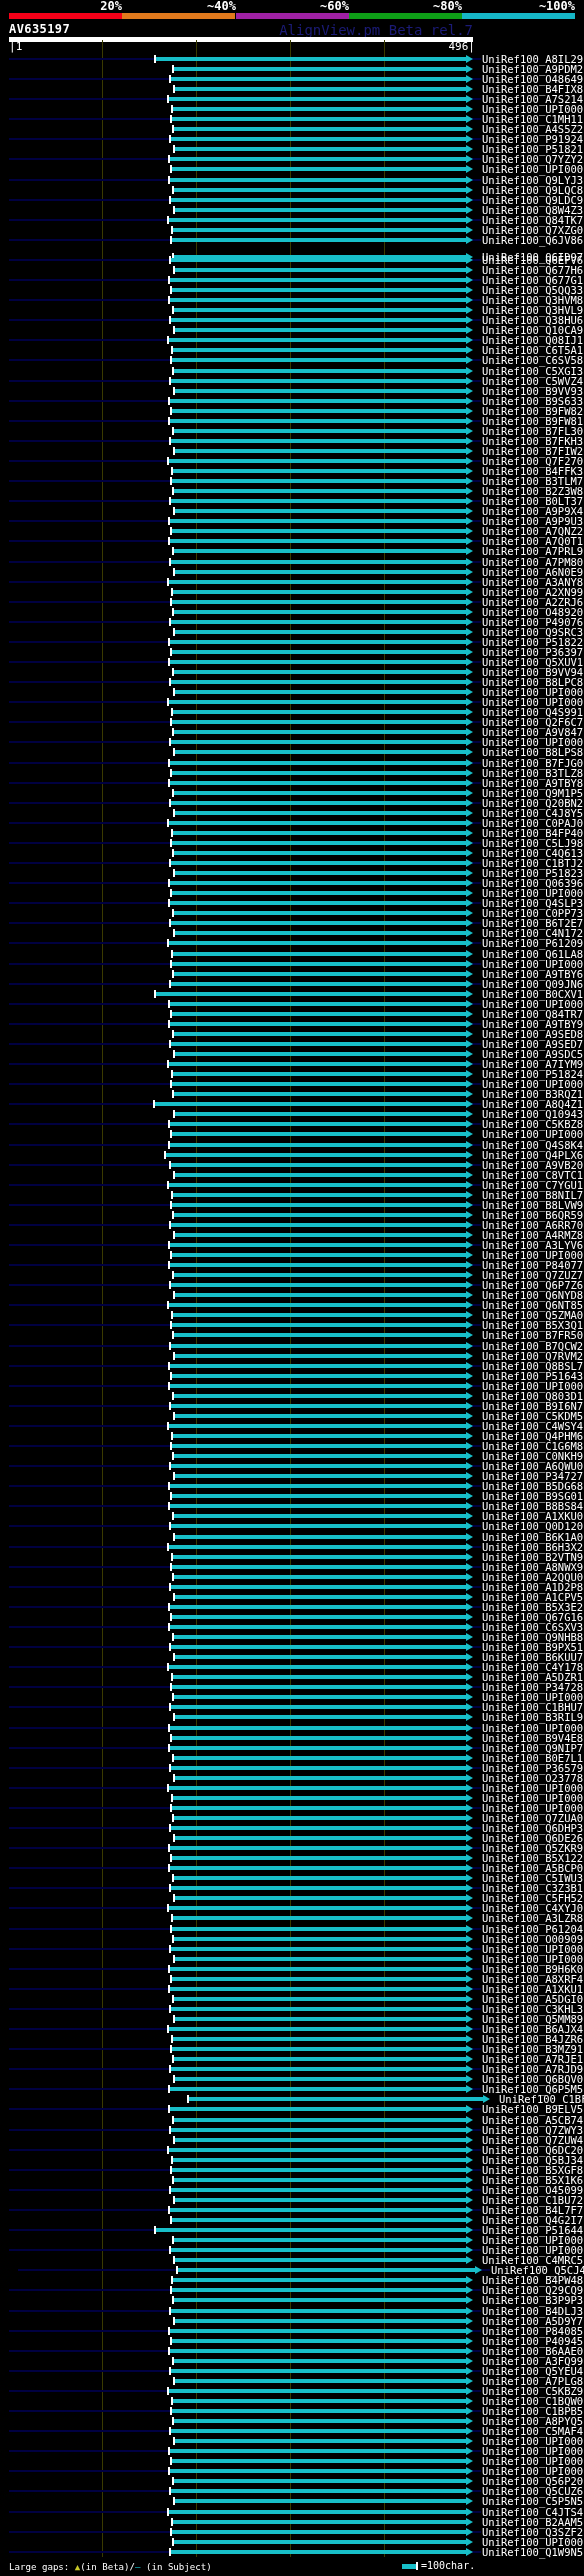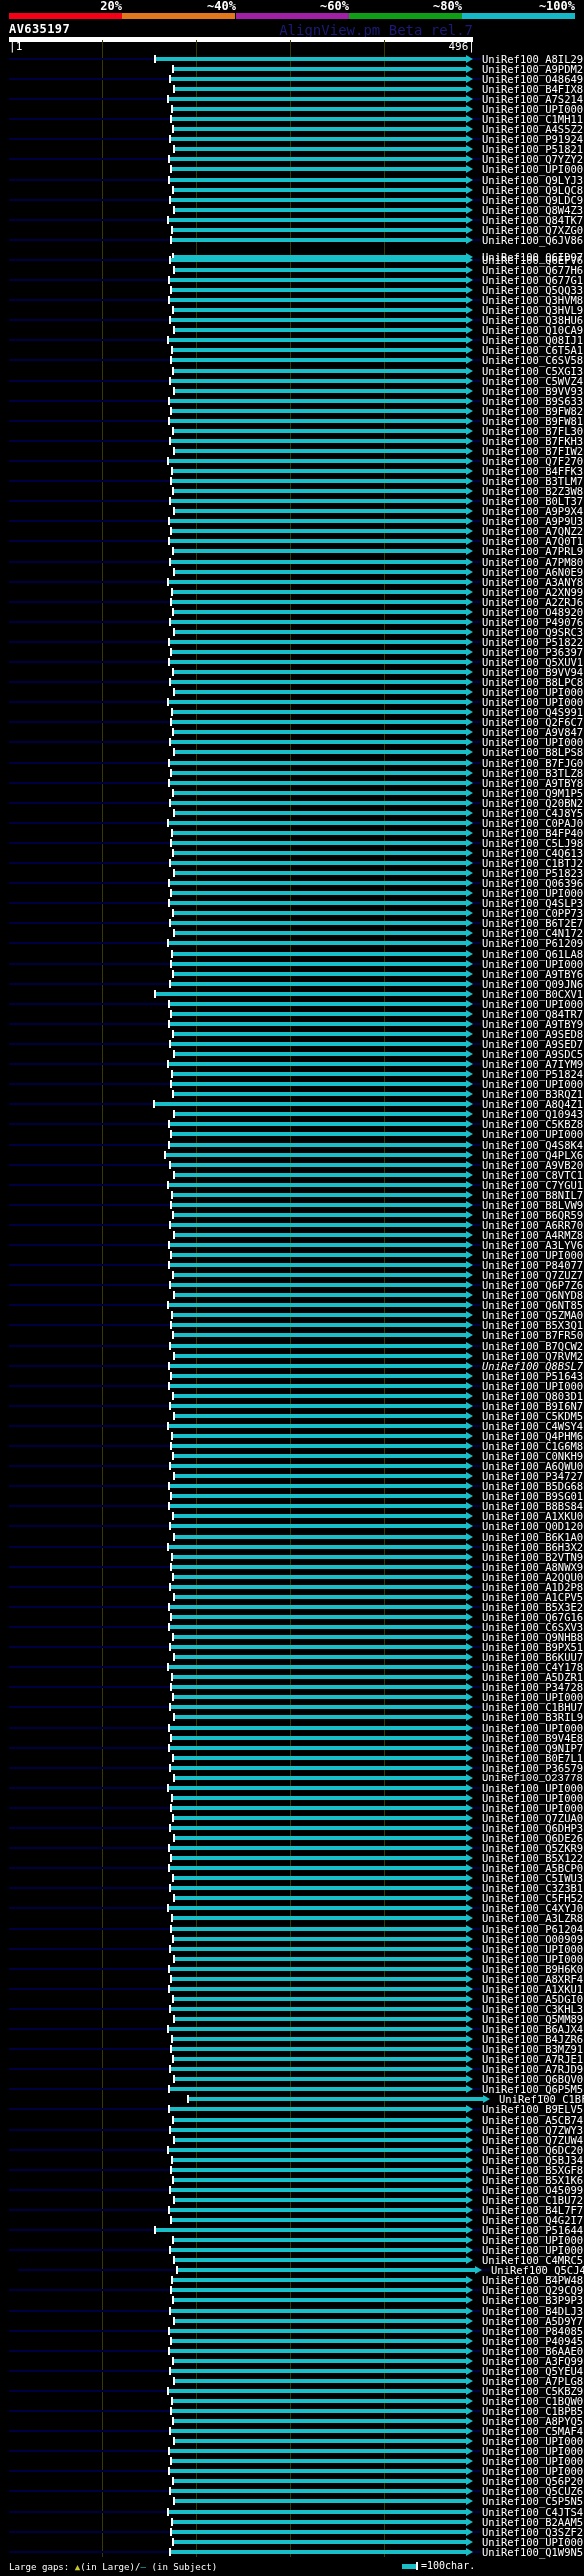--- a/index.html
+++ b/index.html
@@ -895,21 +895,21 @@
         <div class="tick" style="left: 169px;"></div>
         <div class="arrow"></div>
         <div class="rlabel">UniRef100_B7QCW2</div>
       </div>
       <div class="row" style="top: 1351px;">
         <div class="bar" style="left: 174px; width: 292px;"></div>
         <div class="tick" style="left: 173px;"></div>
         <div class="arrow"></div>
         <div class="rlabel">UniRef100_Q7RVM2</div>
       </div>
-      <div class="row" style="top: 1361px; font-style: italic;">
+      <div class="row" style="top: 1361px;">
         <div class="guide"></div>
         <div class="bar" style="left: 169px; width: 297px;"></div>
         <div class="tick" style="left: 168px;"></div>
         <div class="arrow"></div>
         <div class="rlabel">UniRef100_Q8BSL7</div>
       </div>
       <div class="row" style="top: 1371px;">
         <div class="bar" style="left: 171px; width: 295px;"></div>
         <div class="tick" style="left: 170px;"></div>
         <div class="arrow"></div>
@@ -1162,21 +1162,21 @@
         <div class="arrow"></div>
         <div class="rlabel">UniRef100_B0E7L1</div>
       </div>
       <div class="row" style="top: 1763px;">
         <div class="guide"></div>
         <div class="bar" style="left: 170px; width: 296px;"></div>
         <div class="tick" style="left: 169px;"></div>
         <div class="arrow"></div>
         <div class="rlabel">UniRef100_P36579</div>
       </div>
-      <div class="row" style="top: 1773px; font-family: Liberation Mono, monospace;">
+      <div class="row" style="top: 1773px;">
         <div class="bar" style="left: 174px; width: 292px;"></div>
         <div class="tick" style="left: 173px;"></div>
         <div class="arrow"></div>
         <div class="rlabel">UniRef100_O23778</div>
       </div>
       <div class="row" style="top: 1783px;">
         <div class="guide"></div>
         <div class="bar" style="left: 168px; width: 298px;"></div>
         <div class="tick" style="left: 167px;"></div>
         <div class="arrow"></div>
@@ -1670,21 +1670,21 @@
         <div class="rlabel">UniRef100_UPI000..</div>
       </div>
       <div class="row" style="top: 2547px;">
         <div class="guide"></div>
         <div class="bar" style="left: 170px; width: 296px;"></div>
         <div class="tick" style="left: 169px;"></div>
         <div class="arrow"></div>
         <div class="rlabel">UniRef100_Q1W9N5</div>
       </div>
     </div>
-  <div id="footerText"><span>Large gaps: </span><span class="y">▲</span><span>(in Large)/</span><span class="c">—</span><span> (in Subject)</span></div>
+  <div id="footerText"><span>Large gaps: </span><span class="y">▲</span><span>(in Beta)/</span><span class="c">—</span><span> (in Subject)</span></div>
   <div id="legendBar"></div>
   <div id="legendTick"></div>
   <span id="legendText">=100char.</span>
 <div class="pct" style="left: 40px;">20%</div>
     <div class="pct" style="left: 154px;">~40%</div>
     <div class="pct" style="left: 267px;">~60%</div>
     <div class="pct" style="left: 380px;">~80%</div>
     <div class="pct" style="left: 493px;">~100%</div>
   </div>
 

